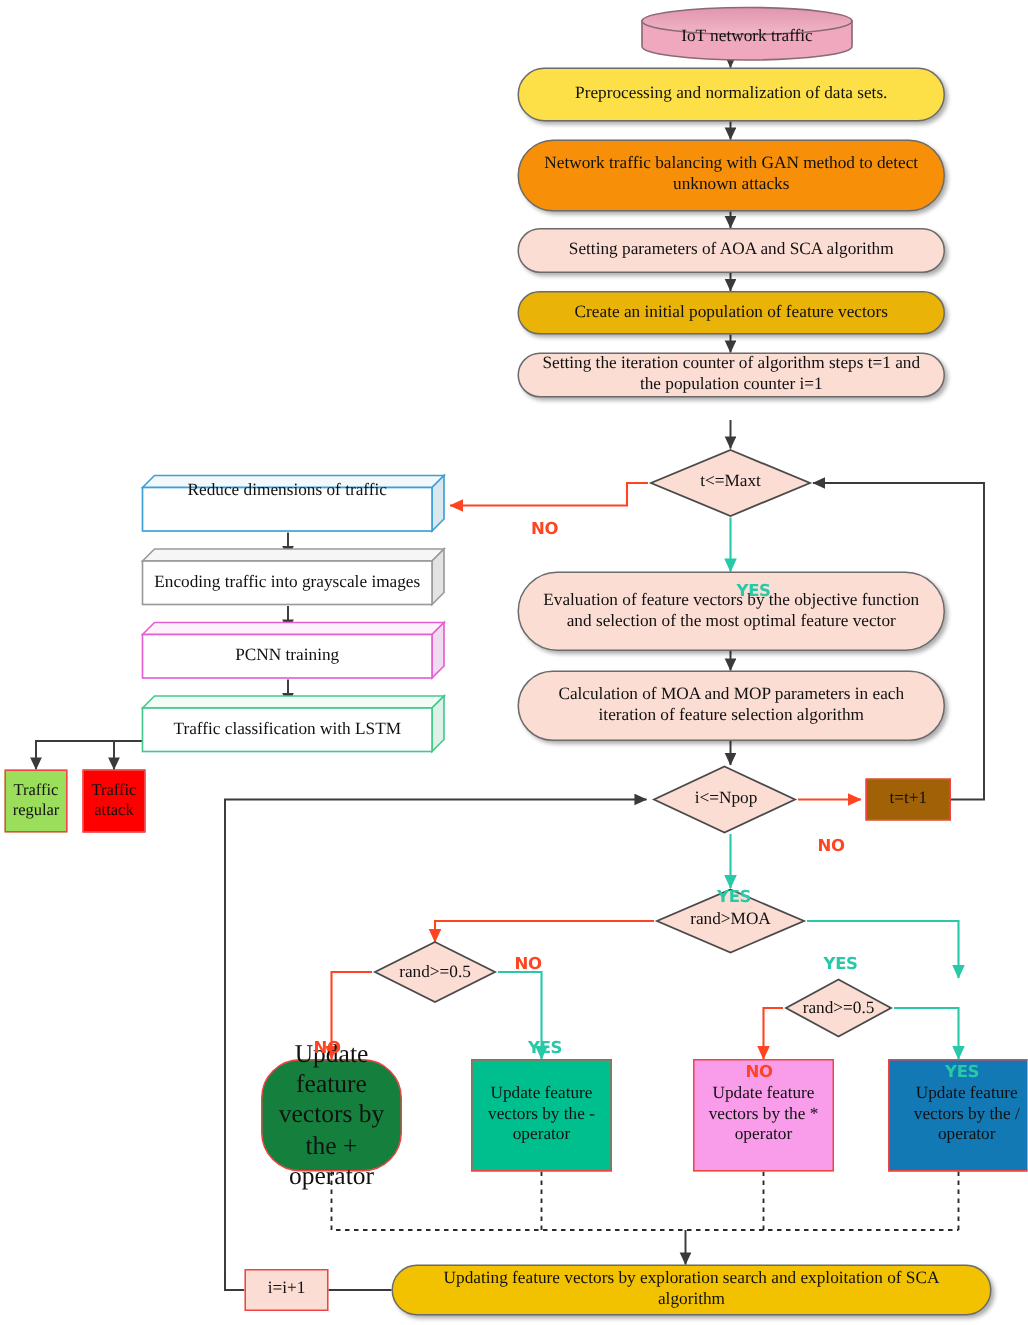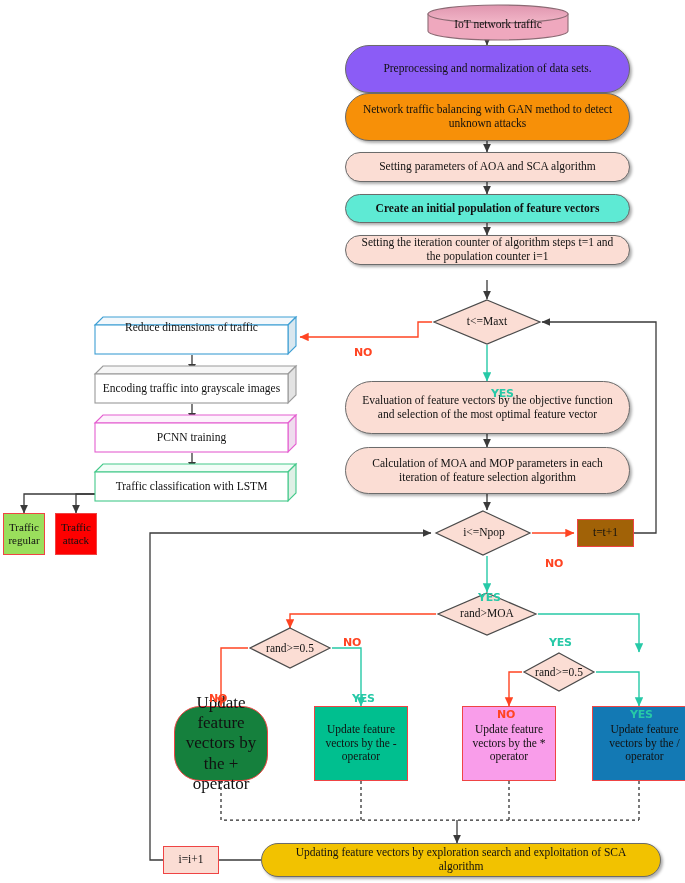--- a/index.html
+++ b/index.html
@@ -134,33 +134,33 @@
       <path d="M95,472 L103,464 L296,464 L288,472 Z" fill="#f2fdf7" stroke="#44C98A"></path>
       <path d="M288,472 L296,464 L296,493 L288,501 Z" fill="#dff0e6" stroke="#44C98A"></path>
       <rect x="95" y="472" width="193" height="29" fill="#ffffff" stroke="#44C98A"></rect>
     </g>
   </svg>
 
   <div class="node" style="left:428px;top:12px;width:140px;height:26px;font-size:11.5px;">
     <span>IoT network traffic</span>
   </div>
 
-  <div class="node rounded" style="left:345px;top:45px;width:285px;height:48px;background:#8b5cf6;font-size:11.5px;padding:0 10px;">
+  <div class="node rounded" style="left:345px;top:45px;width:285px;height:36px;background:#fde047;font-size:11.5px;padding:0 10px;">
     <span>Preprocessing and normalization of data sets.</span>
   </div>
 
   <div class="node rounded" style="left:345px;top:93px;width:285px;height:48px;background:#F79008;font-size:11.5px;padding:0 14px;">
     <span>Network traffic balancing with GAN method to detect unknown attacks</span>
   </div>
 
   <div class="node rounded" style="left:345px;top:152px;width:285px;height:30px;background:#FBDDD4;font-size:11.5px;padding:0 10px;">
     <span>Setting parameters of AOA and SCA algorithm</span>
   </div>
 
-  <div class="node rounded" style="left:345px;top:194px;width:285px;height:29px;background:#5eead4;font-size:11.5px;padding:0 10px;font-weight:bold;">
+  <div class="node rounded" style="left:345px;top:194px;width:285px;height:29px;background:#eab308;font-size:11.5px;padding:0 10px;">
     <span>Create an initial population of feature vectors</span>
   </div>
 
   <div class="node rounded" style="left:345px;top:235px;width:285px;height:30px;background:#FBDDD4;font-size:11.5px;padding:0 14px;">
     <span>Setting the iteration counter of algorithm steps t=1 and the population counter i=1</span>
   </div>
 
   <div class="node" style="left:437px;top:310px;width:100px;height:24px;font-size:11.5px;">
     <span>t&lt;=Maxt</span>
   </div>

